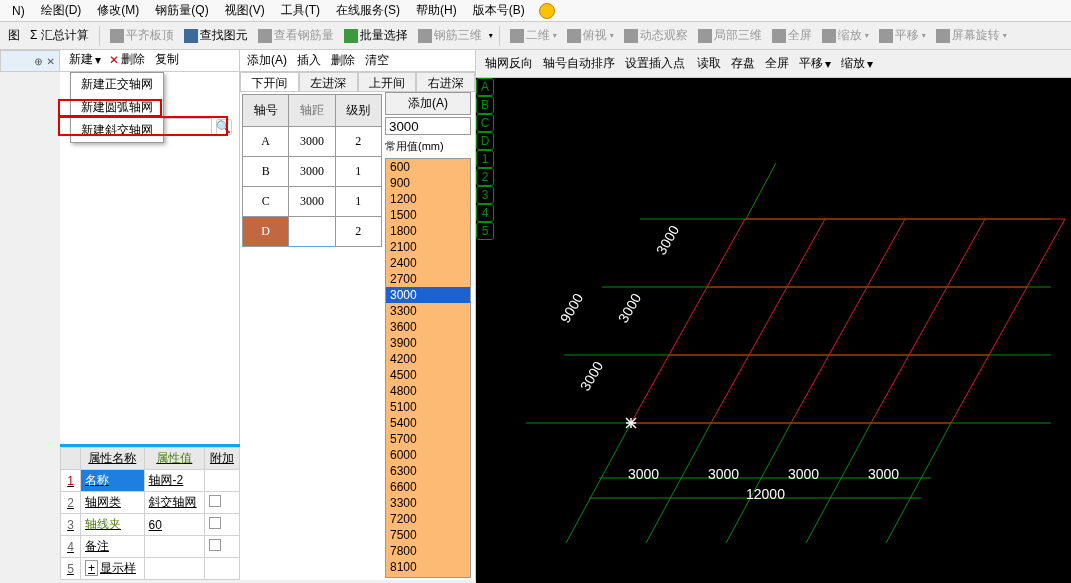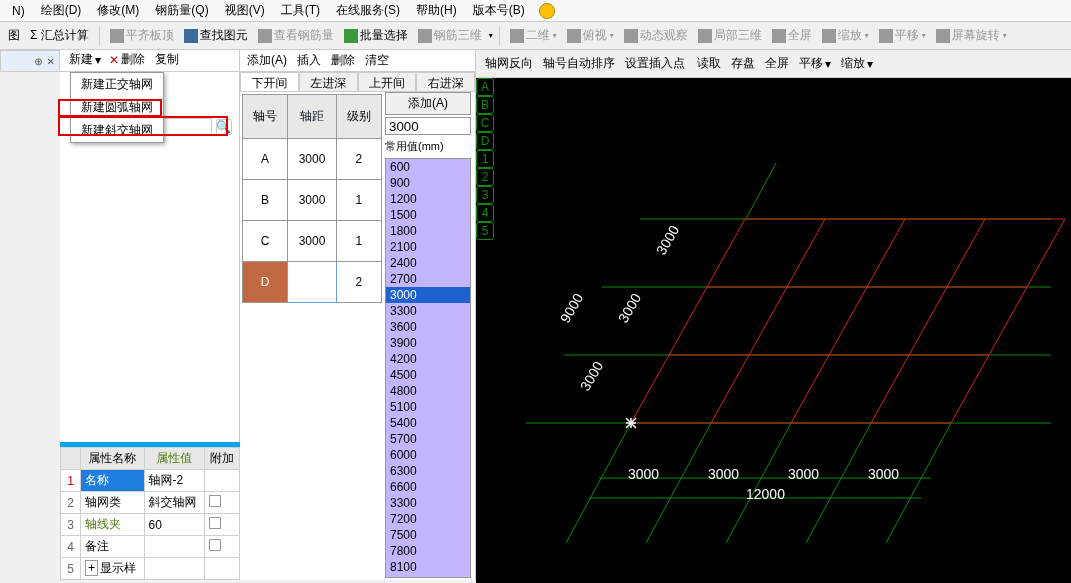--- a/index.html
+++ b/index.html
@@ -35,51 +35,51 @@
 
 .searchrow { position:absolute; top:68px; left:100px; display:flex; align-items:center; gap:4px; }
 .searchrow input { width:52px; height:18px; border:1px solid #ccc; }
 .searchrow .sico { width:16px;height:16px;border:1px solid #ccc;border-radius:2px;display:flex;align-items:center;justify-content:center;color:#666;}
 
 .treeitem { position:absolute; top:71px; left:40px; display:flex; align-items:center; gap:3px; }
 .treeitem .gear{width:12px;height:12px;background:#ffc107;border-radius:50%;}
 .treeitem span{ background:#cfd8e6; border:1px dotted #777; padding:0 2px;}
 
 
-.proptable { position:absolute; bottom:0; left:0; width:180px; border-top:5px solid #0ea5e9; background:#fff; }
+.proptable { position:absolute; bottom:0; left:0; width:180px; border-top:3px solid #0ea5e9; background:#fff;text-decoration:underline; }
 .proptable table { width:100%; border-collapse:collapse; }
 .proptable th,.proptable td { border:1px solid #d0d0d0; padding:2px 4px; text-align:left; height:18px; }
 .proptable th { background:#e8e8e8; font-weight:normal; text-align:center; }
 .proptable th.sel { color:#4d7c0f; }
 .proptable td.rownum { text-align:center; color:#666; width:20px; }
 .proptable td.rownum.sel{ color:#c00000;}
 .proptable .bluecell{ background:#1e7fe0;color:#fff;}
 .proptable .bluetxt{ color:#4d7c0f;}
 .chk { width:12px;height:12px;border:1px solid #999;display:inline-block;}
 
 
 .rightcol { position:absolute; top:50px; left:240px; width:236px; height:530px; background:#fff; border-right:1px solid #ccc; }
 .rightcol .rtoolbar{ height:22px;border-bottom:1px solid #ccc; display:flex; align-items:center; padding:0 2px; gap:2px;}
 .rightcol .rtoolbar .tbtn{ display:flex;align-items:center;gap:2px;padding:1px 3px;cursor:pointer;white-space:nowrap;}
 .tabrow { height:20px; display:flex; border-bottom:1px solid #ccc;}
 .tabrow .tab{ flex:1; text-align:center; border:1px solid #ccc; border-bottom:none; background:#f0f0f0; cursor:pointer; padding:2px 0;}
 .tabrow .tab.active{ background:#fff; }
 
 .axistable{ width:140px;border-collapse:collapse; margin:2px 0 0 2px;}
-.axistable th,.axistable td{border:1px solid #999;padding:13px 4px;text-align:center;height:16px;}
+.axistable th,.axistable td{border:1px solid #999;padding:7px 4px;text-align:center;height:16px;font-family:Liberation Serif, serif;}
 .axistable th{background:#e8e8e8;font-weight:normal;}
-.axistable th.sel{color:#0f172a;}
+.axistable th.sel{color:#737373;}
 .axistable td.editing{background:#fff;border:1px solid #6a9edc;}
 .axistable td.selrow{background:#c16842;color:#fff;}
 
 .addarea{position:absolute;top:42px;right:4px;width:86px;}
 .addarea .addbtn{border:1px solid #999;background:#f0f0f0;text-align:center;padding:2px;cursor:pointer;margin-bottom:2px;}
 .addarea input{width:100%;height:18px;border:1px solid #999;text-align:left;padding-left:3px;}
 .addarea .cclabel{margin-top:4px;font-size:11px;}
-.valuelist{position:absolute;top:108px;right:4px;width:86px;height:420px;border:1px solid #999;overflow-y:auto;background:#c4b5fd;}
+.valuelist{position:absolute;top:108px;right:4px;width:86px;height:420px;border:1px solid #999;overflow-y:auto;background:#fdba74;}
 .valuelist .vitem{padding:1px 4px;cursor:pointer;}
 .valuelist .vitem.sel{background:#1e62d0;color:#fff;}
 
 
 .canvas{position:absolute;top:78px;left:476px;width:595px;height:505px;background:#000;}
 .canvas svg{position:absolute;top:0;left:0;}
 .canvas .lbl{position:absolute;color:#fff;font-family:Arial;font-size:14px;}
 .canvas .axislbl{width:18px;height:18px;border:1px solid #0b8a0b;color:#0b8a0b;display:flex;align-items:center;justify-content:center;font-size:12px;background:#000;}
 .canvas .axislbl.oct{border-radius:3px;}
 

